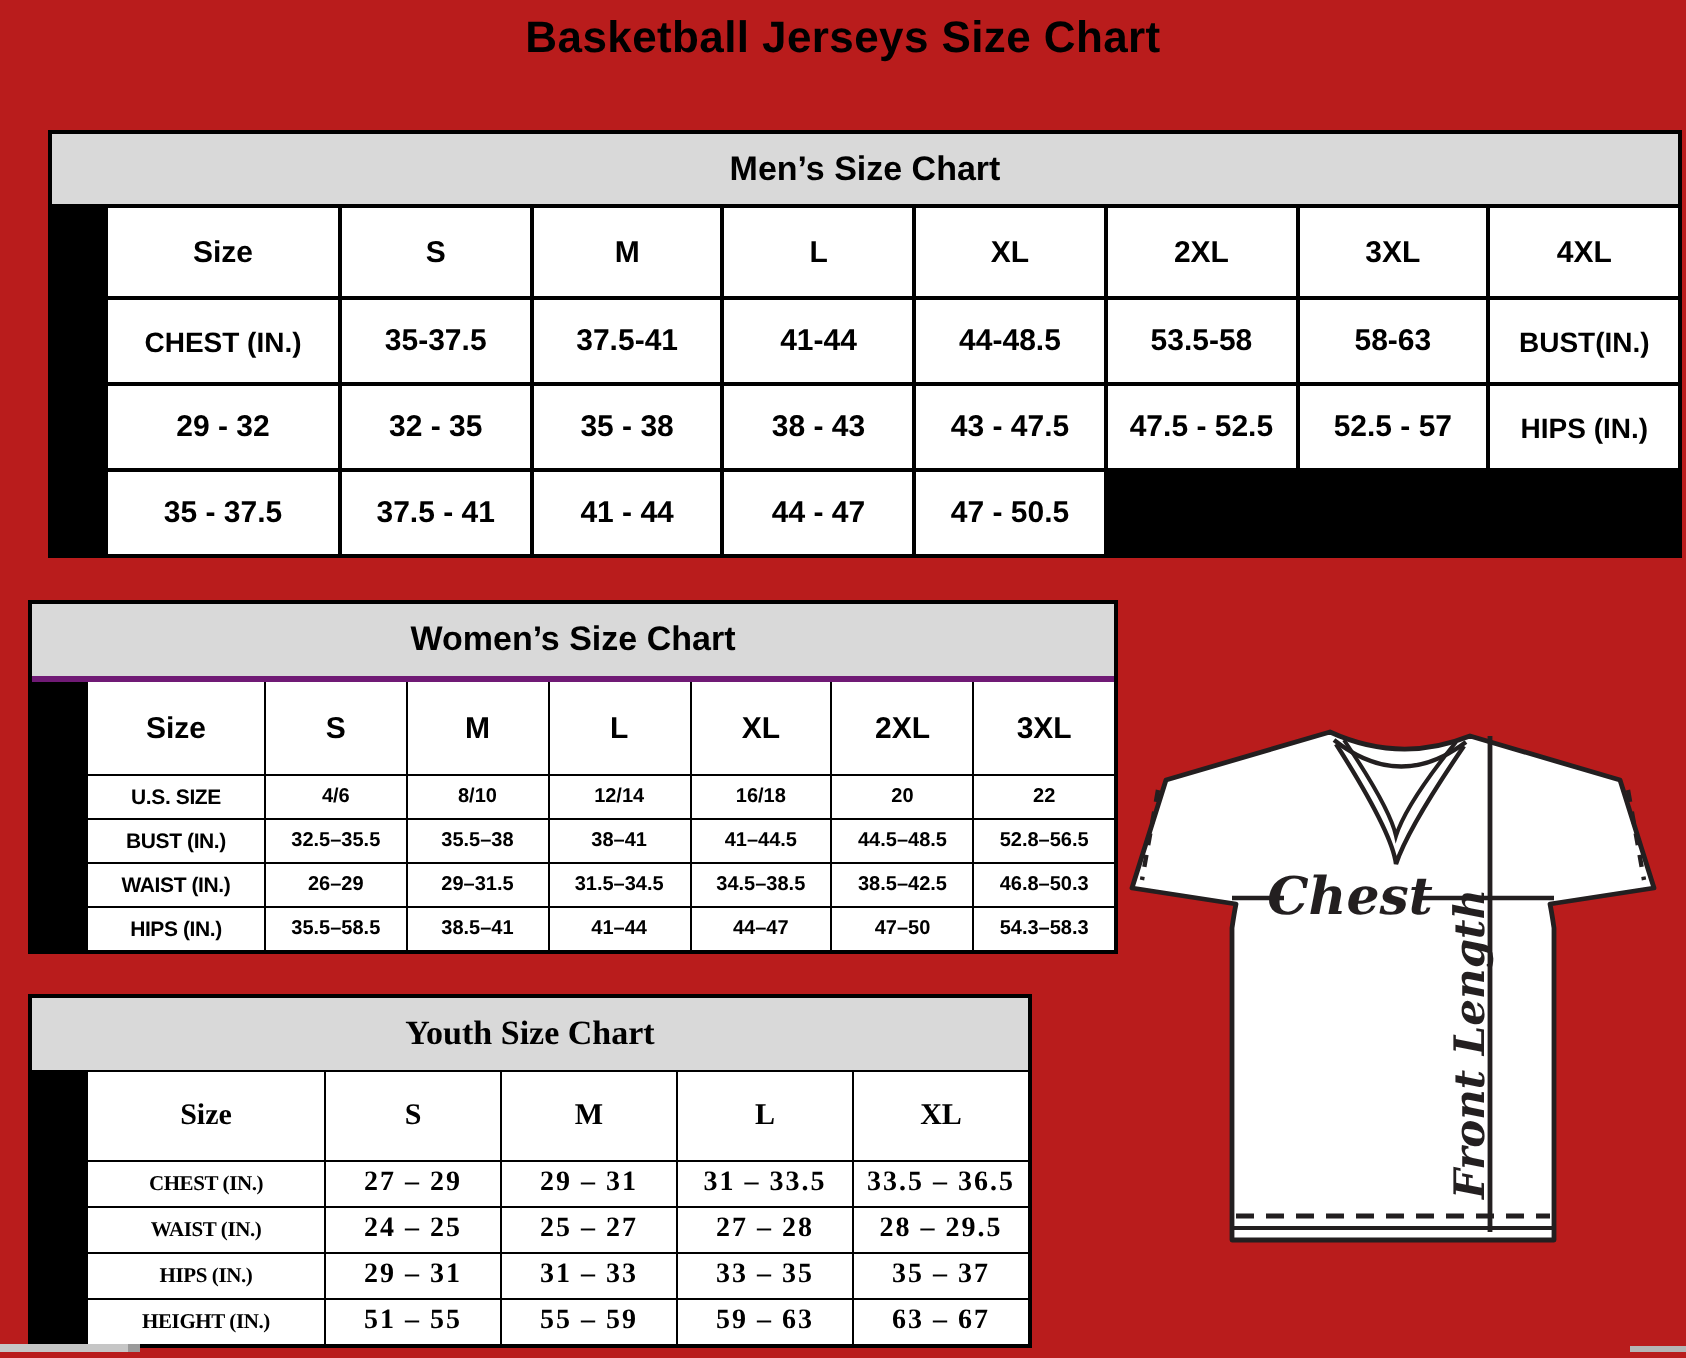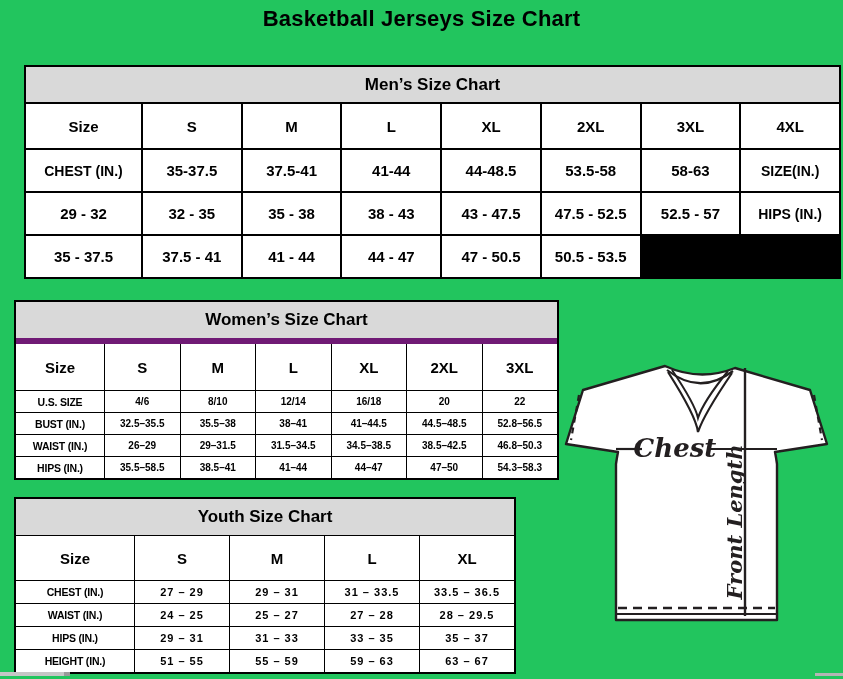--- a/index.html
+++ b/index.html
@@ -1,53 +1,53 @@
 <!DOCTYPE html>
 <html><head>
 <meta charset="utf-8">
 <style>
   html,body{margin:0;padding:0;background:#fff;}
   #root{
-    position:relative;width:843px;height:679px;background:#22c55e;
+    position:relative;width:843px;height:679px;background:#b91c1c;
     font-family:"Liberation Sans",sans-serif;overflow:hidden;
   }
   .page-title{
     position:absolute;top:6px;left:0;width:100%;text-align:center;
     font-size:22px;font-weight:bold;color:#000;letter-spacing:0.2px;
   }
   
   .size-table{position:absolute;border:2px solid #000;background:#000;}
   .tbl-title{
     background:#d9d9d9;display:flex;align-items:center;justify-content:center;
     font-weight:bold;font-size:17px;color:#000;
   }
-  .grid{display:grid;background:#000;}
+  .grid{display:grid;background:#000;margin-left:28px;}
   .cell{
     background:#fff;display:flex;align-items:center;justify-content:center;
     font-weight:bold;color:#000;white-space:nowrap;
   }
   
   .men{left:24px;top:65px;width:813px;}
   .men .tbl-title{height:35px;border-bottom:2px solid #000;}
   .men .grid{grid-template-columns:115px repeat(7,1fr);grid-template-rows:44px repeat(3,41px);gap:2px;}
   .men .cell{font-size:15px;}
   .men .cell.rowlabel{font-size:14px;}
   
   .women{left:14px;top:300px;width:541px;}
-  .women .tbl-title{height:36px;border-bottom:6px solid #701a75;}
+  .women .tbl-title{height:36px;border-bottom:3px solid #701a75;}
   .women .grid{grid-template-columns:88px repeat(6,1fr);grid-template-rows:46px repeat(4,21px);gap:1px;}
   .women .cell.head{font-size:15px;}
   .women .cell.val{font-size:10px;}
   .women .cell.rowlabel{font-size:10.5px;letter-spacing:-0.2px;}
   
-  .youth{left:14px;top:497px;width:498px;}
+  .youth{left:14px;top:497px;width:498px;font-family:Liberation Serif, serif;}
   .youth .tbl-title{height:36px;border-bottom:1px solid #000;}
   .youth .grid{grid-template-columns:118px repeat(4,1fr);grid-template-rows:44px repeat(4,22px);gap:1px;}
   .youth .cell.head{font-size:15px;}
-  .youth .cell.val{font-size:11px;letter-spacing:1px;}
+  .youth .cell.val{font-size:14px;letter-spacing:1px;}
   .youth .cell.rowlabel{font-size:10.5px;letter-spacing:-0.2px;}
   
   .jersey-wrap{position:absolute;left:558px;top:358px;width:285px;height:270px;}
   .jersey-wrap svg{display:block;}
   .measure-label{
     font-family:"DejaVu Serif","Liberation Serif",serif;
     font-style:italic;font-weight:bold;fill:#231f20;
   }
   
   .scroll-frag-left{position:absolute;left:0;top:672px;width:70px;height:4px;background:#c6c6c6;}
@@ -72,35 +72,34 @@
         <div class="cell head">2XL</div>
         <div class="cell head">3XL</div>
         <div class="cell head">4XL</div>
         <div class="cell rowlabel label-col">CHEST (IN.)</div>
         <div class="cell val">35-37.5</div>
         <div class="cell val">37.5-41</div>
         <div class="cell val">41-44</div>
         <div class="cell val">44-48.5</div>
         <div class="cell val">53.5-58</div>
         <div class="cell val">58-63</div>
-        <div class="cell rowlabel label-col">SIZE(IN.)</div>
+        <div class="cell rowlabel label-col">BUST(IN.)</div>
         <div class="cell val">29 - 32</div>
         <div class="cell val">32 - 35</div>
         <div class="cell val">35 - 38</div>
         <div class="cell val">38 - 43</div>
         <div class="cell val">43 - 47.5</div>
         <div class="cell val">47.5 - 52.5</div>
         <div class="cell val">52.5 - 57</div>
         <div class="cell rowlabel label-col">HIPS (IN.)</div>
         <div class="cell val">35 - 37.5</div>
         <div class="cell val">37.5 - 41</div>
         <div class="cell val">41 - 44</div>
         <div class="cell val">44 - 47</div>
         <div class="cell val">47 - 50.5</div>
-        <div class="cell val">50.5 - 53.5</div>
       </div>
   </div>
 
   <div class="size-table women">
     <div class="tbl-title">Women’s Size Chart</div>
     <div class="grid">
         <div class="cell head label-col">Size</div>
         <div class="cell head">S</div>
         <div class="cell head">M</div>
         <div class="cell head">L</div>

